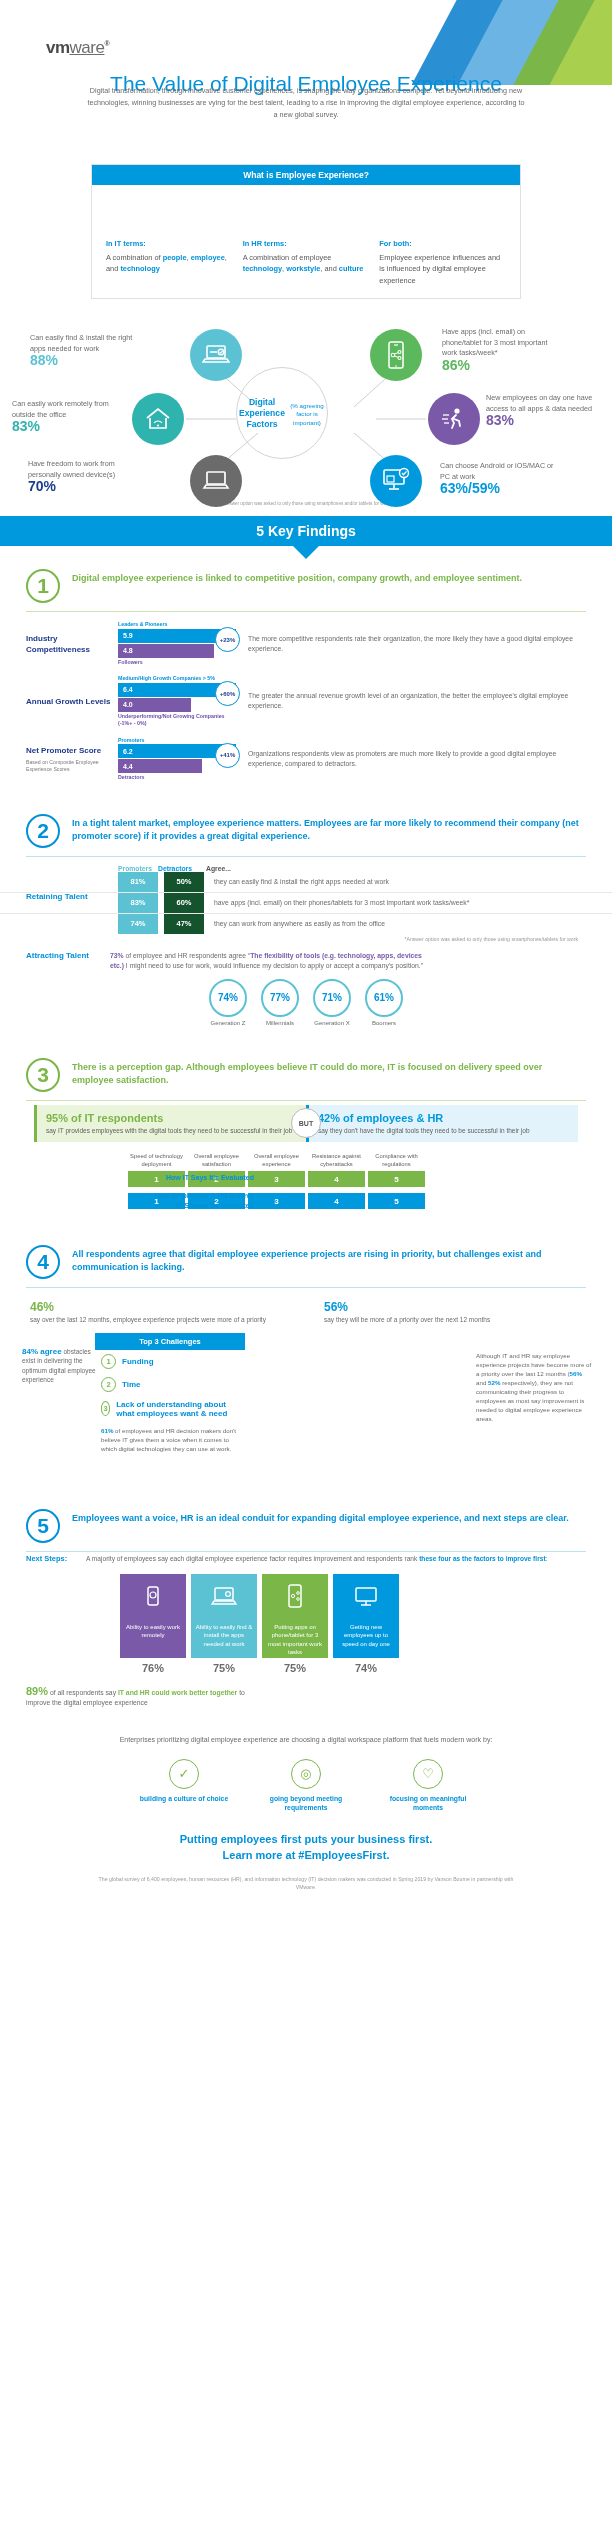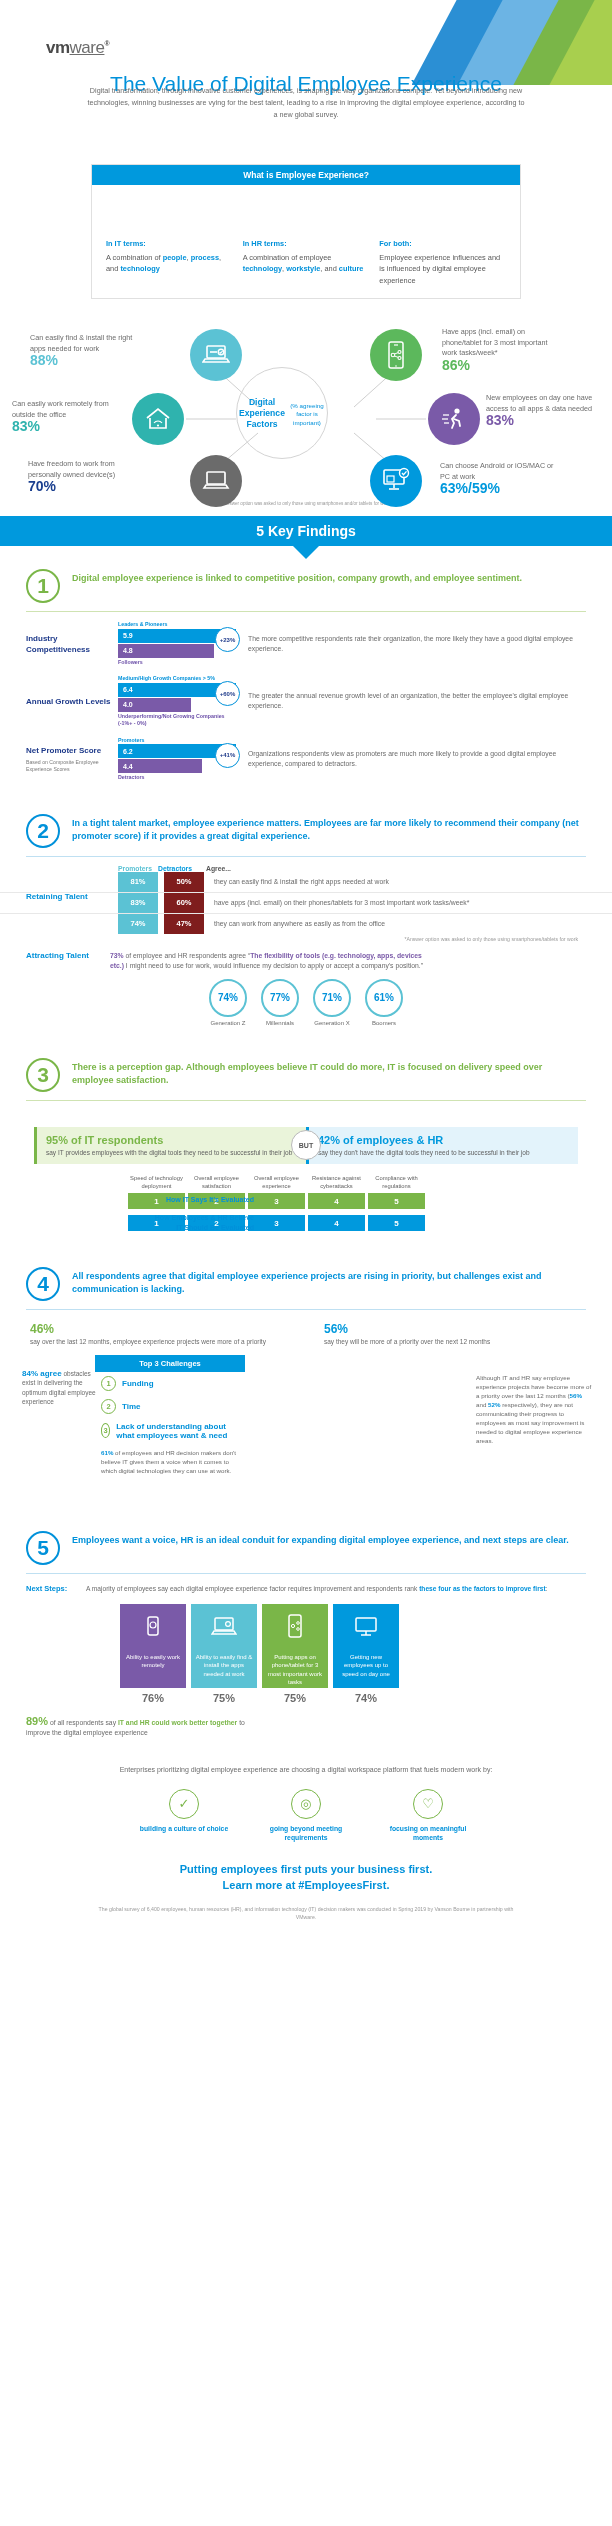--- a/index.html
+++ b/index.html
@@ -73,31 +73,31 @@
   .bar.purple { background:#7a5aa8;}
   .badge { position:absolute; right:-4px; top:6px; width:25px;height:25px;border-radius:50%;background:#fff;border:1.5px solid #0091da;color:#1e3a8a;font-size:6px;font-weight:bold;display:flex;align-items:center;justify-content:center;}
   .bardesc { flex:1; margin-left:12px; font-size:6.8px; line-height:10px; color:#6b6b6b;}
 
   
   .t2head { display:flex; padding-left:118px; font-size:6.8px; font-weight:bold; margin-top:4px;}
   .t2head .c1{width:40px;color:#5bc2d4;} .t2head .c2{width:40px;color:#0099dd;} .t2head .c3{color:#555;margin-left:8px;}
   .t2row { display:flex; align-items:stretch; padding-left:118px; border-bottom:1px solid #e8e8e8; }
   .t2row:last-child{border-bottom:none;}
   .t2 .v1{width:40px;background:#5bc2d4;color:#fff;font-size:7.5px;font-weight:bold;display:flex;align-items:center;justify-content:center;}
-  .t2 .v2{width:40px;background:#7f1d1d;color:#fff;font-size:7.5px;font-weight:bold;display:flex;align-items:center;justify-content:center;margin-left:6px;}
+  .t2 .v2{width:40px;background:#14532d;color:#fff;font-size:7.5px;font-weight:bold;display:flex;align-items:center;justify-content:center;margin-left:6px;}
   .t2 .tx{flex:1;margin-left:10px;font-size:6.8px;line-height:10px;color:#6b6b6b;padding:5px 0;}
   .sidelabel { position:absolute; font-size:8px;font-weight:bold;color:#0091da;line-height:11px;}
 
   .gen { display:flex; justify-content:center; gap:14px; margin-top:8px;}
   .genitem{text-align:center;}
   .gencirc{width:38px;height:38px;border-radius:50%;border:2px solid #5bc2d4;color:#0091da;font-size:10px;font-weight:bold;display:flex;align-items:center;justify-content:center;margin:0 auto;}
   .genlbl{font-size:6px;color:#6b6b6b;margin-top:3px;}
 
   
-  .f3box{display:flex;align-items:stretch;justify-content:center;margin-top:26px;gap:0;padding:0 34px;}
+  .f3box{display:flex;align-items:stretch;justify-content:center;margin-top:4px;gap:0;padding:0 34px;}
   .f3l{flex:1;background:#eaf4da;border-left:3px solid #7ab648;padding:7px 9px;}
   .f3r{flex:1;background:#e3f3fb;border-left:3px solid #0099dd;padding:7px 9px;}
   .f3big{font-size:11px;font-weight:bold;color:#7ab648;}
   .f3big.b{color:#0099dd;}
   .f3tx{font-size:6.5px;line-height:9.5px;color:#5f5f5f;margin-top:2px;}
   .butbadge{width:30px;height:30px;border-radius:50%;background:#fff;border:1.5px solid #b9b9b9;font-size:7px;font-weight:bold;color:#555;display:flex;align-items:center;justify-content:center;align-self:center;margin:0 -15px;z-index:3;}
   .f3hdrs{display:flex;gap:3px;margin-left:128px;margin-top:10px;}
   .f3hdr{width:57px;font-size:5.8px;line-height:8px;color:#5f5f5f;text-align:center;}
   .f3rank{display:flex;gap:3px;margin-left:128px;margin-top:3px;align-items:center;}
   .rk{width:57px;height:16px;color:#fff;font-size:8px;font-weight:bold;display:flex;align-items:center;justify-content:center;}
@@ -153,21 +153,21 @@
     </div>
     <h1 class="title" style="position:absolute;top:64px;left:0;width:612px;">The Value of Digital Employee Experience</h1>
     <div class="intro" style="position:absolute;top:75px;left:86px;width:440px;">Digital transformation, through innovative customer experiences, is shaping the way organizations compete. Yet beyond introducing new technologies, winning businesses are vying for the best talent, leading to a rise in improving the digital employee experience, according to a new global survey.</div>
   </div>
 
   <div class="defbox">
     <div class="defbox-head">What is Employee Experience?</div>
     <div class="defbox-body">
       <div class="defcol">
         <span class="lbl">In IT terms:</span>
-        <span>A combination of </span><b>people</b><span>, </span><b>process</b><span>, and </span><b>technology</b>
+        <span>A combination of </span><b>people</b><span>, </span><b>employee</b><span>, and </span><b>technology</b>
       </div>
       <div class="defcol">
         <span class="lbl">In HR terms:</span>
         <span>A combination of employee </span><b>technology</b><span>, </span><b>workstyle</b><span>, and </span><b>culture</b>
       </div>
       <div class="defcol">
         <span class="lbl">For both:</span>
         <span>Employee experience influences and is influenced by digital employee experience</span>
       </div>
     </div>
@@ -479,21 +479,21 @@
     </div>
   </div>
 
   <div class="finding" style="margin-top:40px;">
     <div class="f-head">
       <div class="f-num blue">5</div>
       <div class="f-title blue">Employees want a voice, HR is an ideal conduit for expanding digital employee experience, and next steps are clear.</div>
     </div>
     <div class="f-rule blue"></div>
 
-    <div style="display:flex;margin-top:10px;padding:0 26px;gap:8px;">
+    <div style="display:flex;margin-top:2px;padding:0 26px;gap:8px;">
       <div style="width:52px;font-size:7.5px;font-weight:bold;color:#0091da;line-height:10px;">Next Steps:</div>
       <div style="flex:1;font-size:6.6px;line-height:9.5px;color:#6b6b6b;">
         <span>A majority of employees say each digital employee experience factor requires improvement and respondents rank </span><b style="color:#0091da;">these four as the factors to improve first</b><span>:</span>
       </div>
     </div>
 
     <div class="f5cards" style="margin-left:120px;justify-content:flex-start;">
       <div class="f5card">
         <div class="f5icon" style="background:#7a5aa8;">
           <svg width="24" height="24" viewBox="0 0 24 24">

